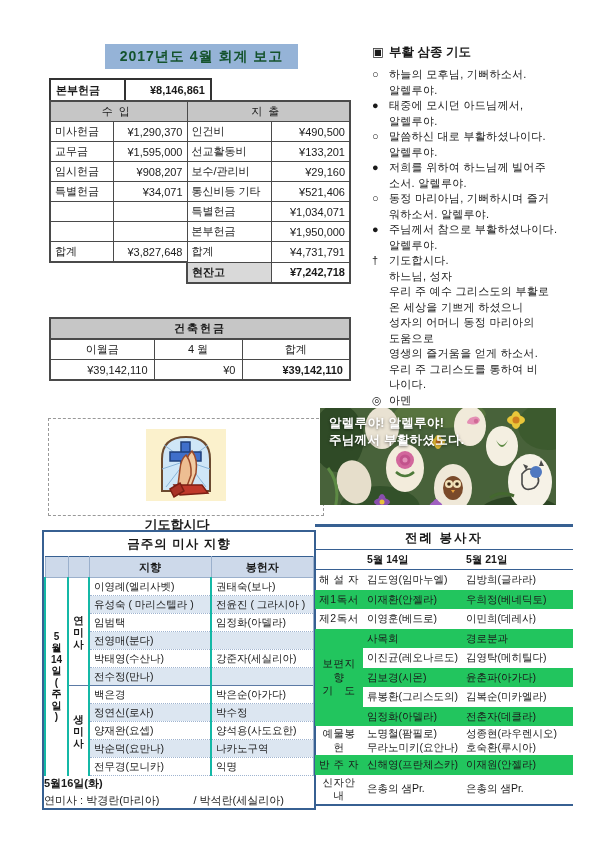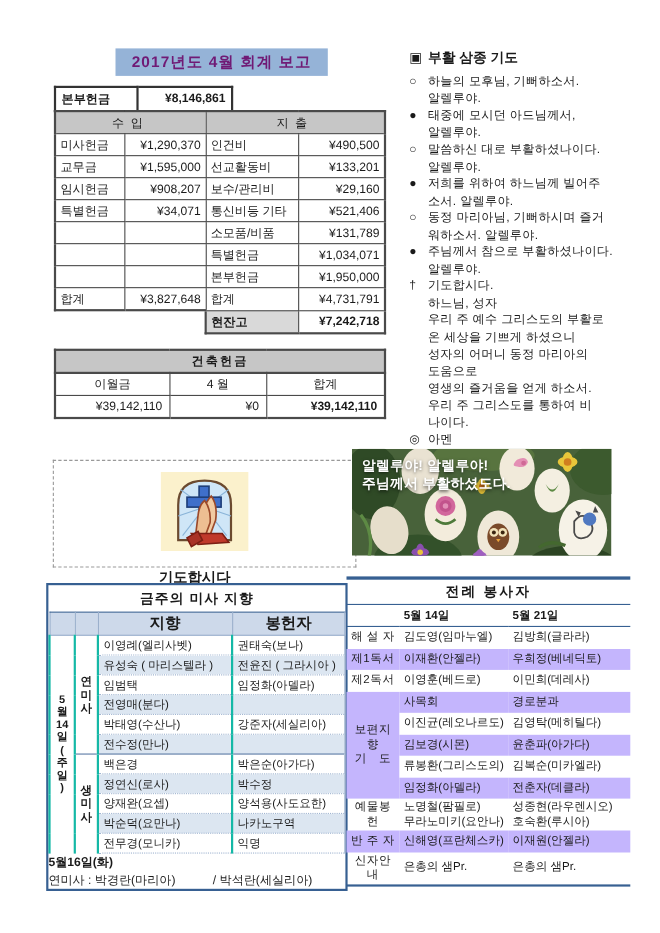--- a/index.html
+++ b/index.html
@@ -1,20 +1,20 @@
 <!DOCTYPE html>
 <html><head>
 <meta charset="utf-8">
 <style>
   html,body{margin:0;padding:0;background:#fff;}
   body{width:600px;height:848px;position:relative;font-family:"Liberation Sans","DejaVu Sans",sans-serif;color:#1a1a1a;overflow:hidden;}
   .abs{position:absolute;}
 
   
-  #title-bar{left:105px;top:44px;width:193px;height:25px;background:#95B3D7;color:#701a75;
+  #title-bar{left:105px;top:44px;width:193px;height:25px;background:#95B3D7;color:#14532d;
     font-weight:bold;font-size:14px;display:flex;align-items:center;justify-content:center;letter-spacing:1px;}
 
   
   #carryover{left:49px;top:78px;border-collapse:collapse;table-layout:fixed;}
   #carryover td{border:2px solid #333;font-size:11px;font-weight:bold;height:20px;padding:0 5px;}
   #carryover td.cv-l{width:63px;}
   #carryover td.cv-v{width:74px;text-align:right;}
 
   
   #acct{left:49px;top:100px;border-collapse:collapse;table-layout:fixed;}
@@ -58,41 +58,41 @@
   
   #banner{left:320px;top:408px;width:236px;height:97px;overflow:hidden;}
   #banner svg{display:block;}
   #banner .overlay{position:absolute;left:9px;top:7px;color:#fff;font-weight:bold;font-size:12.5px;line-height:17px;
     text-shadow:0 1px 3px rgba(0,0,0,.55);letter-spacing:.3px;}
 
   
   #massbox{left:42px;top:530px;width:270px;border:2px solid #376092;background:#fff;}
   #massbox .mtitle{text-align:center;font-weight:bold;font-size:12.5px;padding:4px 0 3px;letter-spacing:1px;}
   #mass{border-collapse:collapse;table-layout:fixed;width:100%;}
-  #mass th{background:#CDD9EA;font-size:14px;font-weight:bold;height:18px;border:1px solid #9BB0CC;border-top:1px solid #376092;}
+  #mass th{background:#CDD9EA;font-size:11px;font-weight:bold;height:18px;border:1px solid #9BB0CC;border-top:1px solid #376092;}
   #mass td{font-size:10.5px;height:17px;padding:0 4px;border-left:2px solid #14b8a6;border-right:1px solid #9BB0CC;
     border-bottom:1px dotted #9FB4D0;white-space:nowrap;overflow:hidden;}
   #mass td.stripe{background:#DCE6F1;}
   #mass td.vdate,#mass td.vcat{text-align:center;padding:0;background:#fff;font-weight:bold;border-bottom:none;}
   #mass td.vdate div{font-size:10px;line-height:11.5px;}
   #mass td.vcat div{font-size:10.5px;line-height:12px;}
   #mass td.sec{border-top:1.5px solid #5B7AA5;}
   #mass-foot-date{font-size:11px;font-weight:bold;}
   #mass-foot-line{display:flex;font-size:11px;margin-top:2px;}
   #mass-foot-line .fr{margin-left:34px;}
 
   
   #liturgy{left:315px;top:524px;width:258px;}
   #liturgy .rule-thick{height:2.5px;background:#376092;}
   #liturgy .rule-thin{height:1.5px;background:#376092;}
   #liturgy .ltitle{text-align:center;font-weight:bold;font-size:12.5px;padding:3px 0 2px;letter-spacing:2px;}
   #lit-table{border-collapse:collapse;table-layout:fixed;width:100%;}
   #lit-table th{font-size:10.5px;font-weight:bold;text-align:left;height:19px;padding:0 4px;border-bottom:1.2px solid #376092;}
   #lit-table td{font-size:10.5px;height:17.5px;padding:1px 4px;white-space:pre-line;line-height:13.5px;}
-  #lit-table tr.stripe td{background:#c4b5fd;}
+  #lit-table tr.stripe td{background:#22c55e;}
   #lit-table td.role{text-align:center;letter-spacing:.5px;}
 </style>
 </head>
 <body>
 
 <div id="title-bar" class="abs">
   <span>2017년도 4월 회계 보고</span>
 </div>
 
 <table id="carryover" class="abs">
@@ -134,26 +134,20 @@
         <td class="lbl ol">임시헌금</td>
         <td class="val">¥908,207</td>
         <td class="lbl">보수/관리비</td>
         <td class="val or">¥29,160</td>
       </tr>
       <tr>
         <td class="lbl ol">특별헌금</td>
         <td class="val">¥34,071</td>
         <td class="lbl">통신비등 기타</td>
         <td class="val or">¥521,406</td>
-      </tr>
-      <tr>
-        <td class="lbl ol"></td>
-        <td class="val"></td>
-        <td class="lbl">소모품/비품</td>
-        <td class="val or">¥131,789</td>
       </tr>
       <tr>
         <td class="lbl ol"></td>
         <td class="val"></td>
         <td class="lbl">특별헌금</td>
         <td class="val or">¥1,034,071</td>
       </tr>
       <tr>
         <td class="lbl ol"></td>
         <td class="val"></td>

